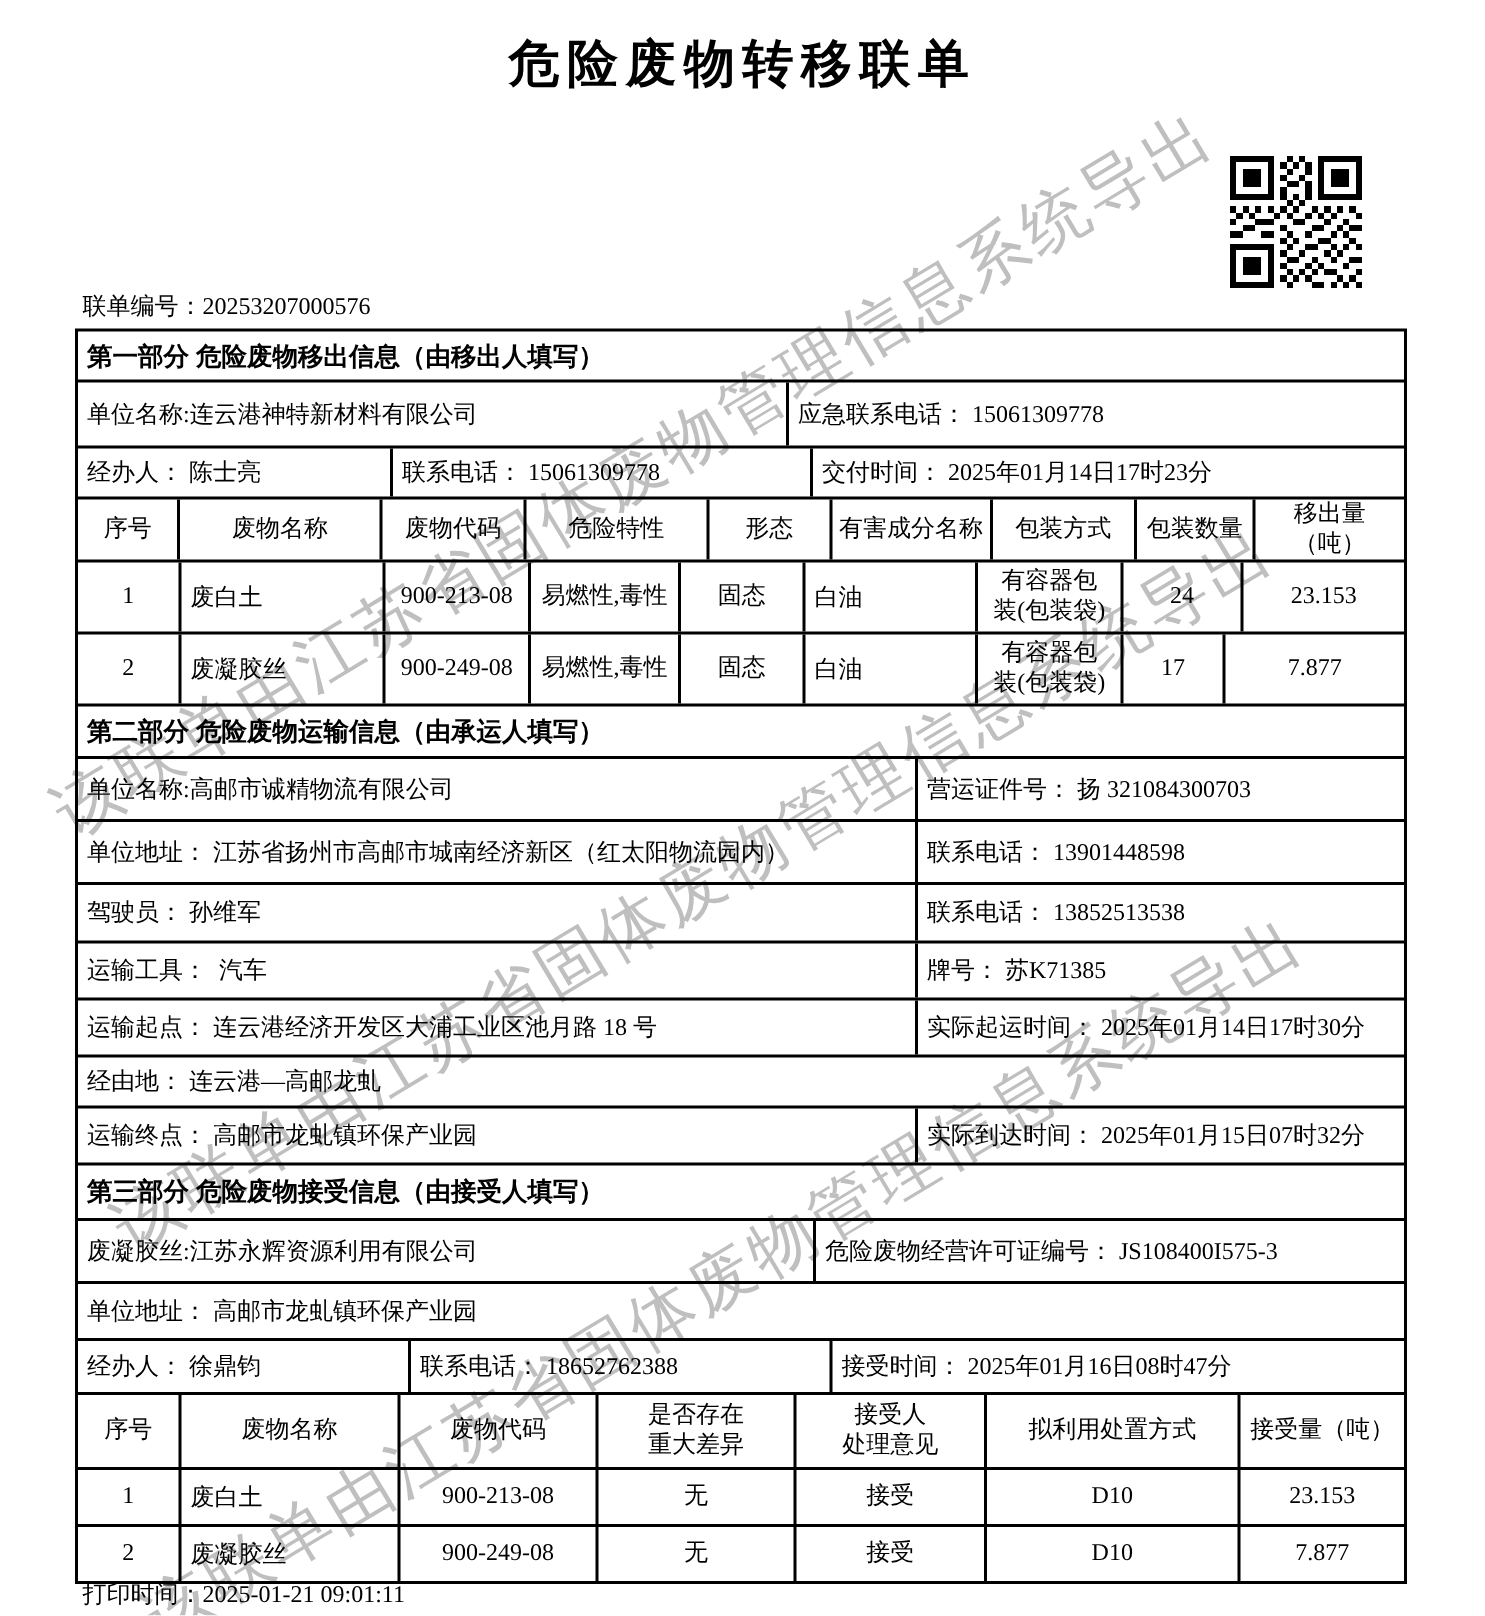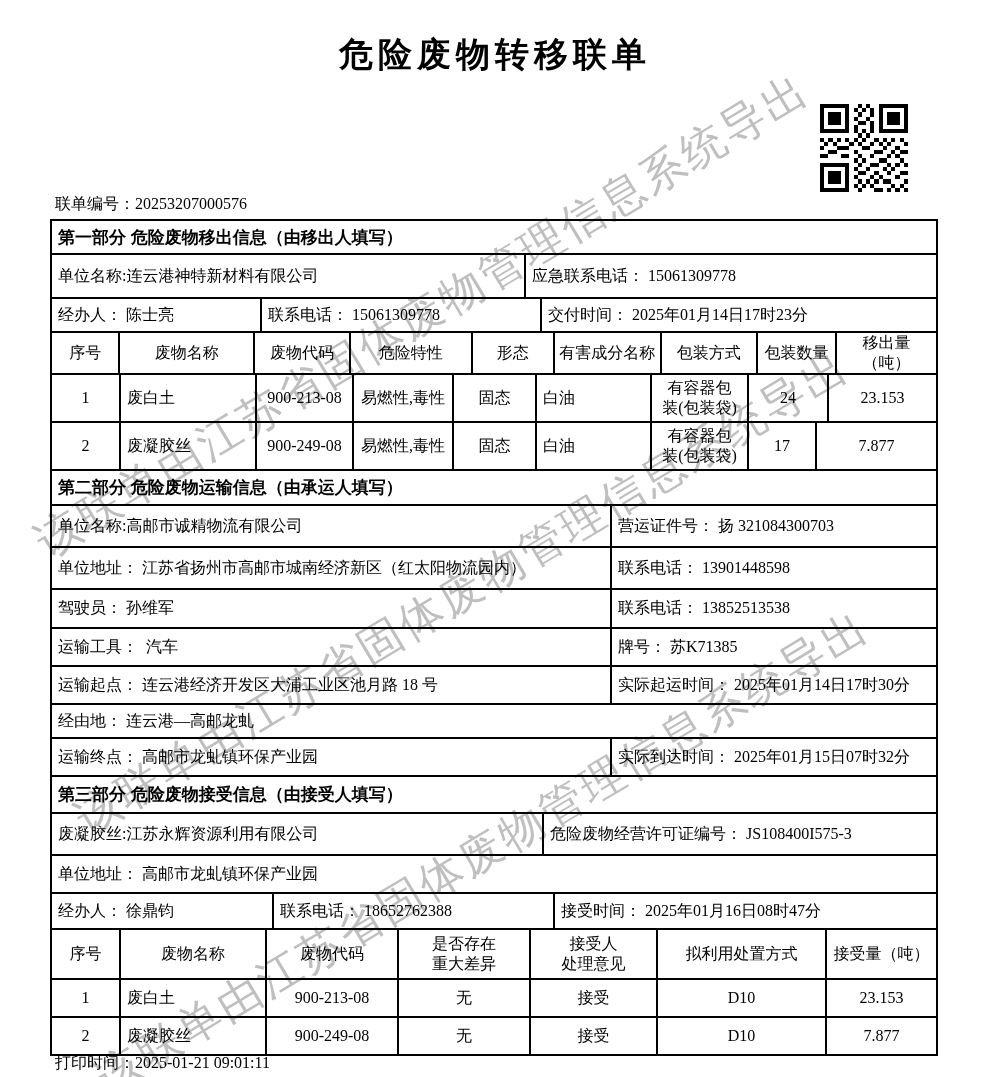--- a/index.html
+++ b/index.html
@@ -2,21 +2,21 @@
 <html><head>
 <meta charset="utf-8">
 <style>
   html,body{margin:0;padding:0;background:#fff;}
   .page{position:relative;width:990px;height:1077px;background:#fff;overflow:hidden;
         font-family:"Liberation Serif","DejaVu Serif",serif;color:#000;}
   .wm{position:absolute;white-space:nowrap;font-size:44px;line-height:44px;letter-spacing:3px;
       color:#b4b4b4;opacity:.85;transform:rotate(-31deg);transform-origin:0 50%;
       font-family:"Liberation Serif","DejaVu Serif",serif;z-index:0;pointer-events:none;}
   .content{position:absolute;inset:0;z-index:1;}
-  .title{position:absolute;top:32px;left:0;width:100%;text-align:center;
+  .title{position:absolute;top:20px;left:0;width:100%;text-align:center;
          font-size:34px;font-weight:bold;letter-spacing:5px;}
   .qr{position:absolute;left:820px;top:104px;width:88px;height:88px;}
   .mno{position:absolute;left:55px;top:194px;font-size:16px;}
   .ptime{position:absolute;left:55px;top:1053px;font-size:16px;}
   .tbl{position:absolute;left:50px;top:219px;width:884px;border:2px solid #000;background:transparent;}
   .row{display:flex;border-top:2px solid #000;}
   .row:first-child{border-top:none;}
   .cell{box-sizing:border-box;border-left:2px solid #000;display:flex;align-items:center;
         font-size:16px;padding:2px 4px 2px 6px;overflow:hidden;}
   .cell:first-child{border-left:none;}

